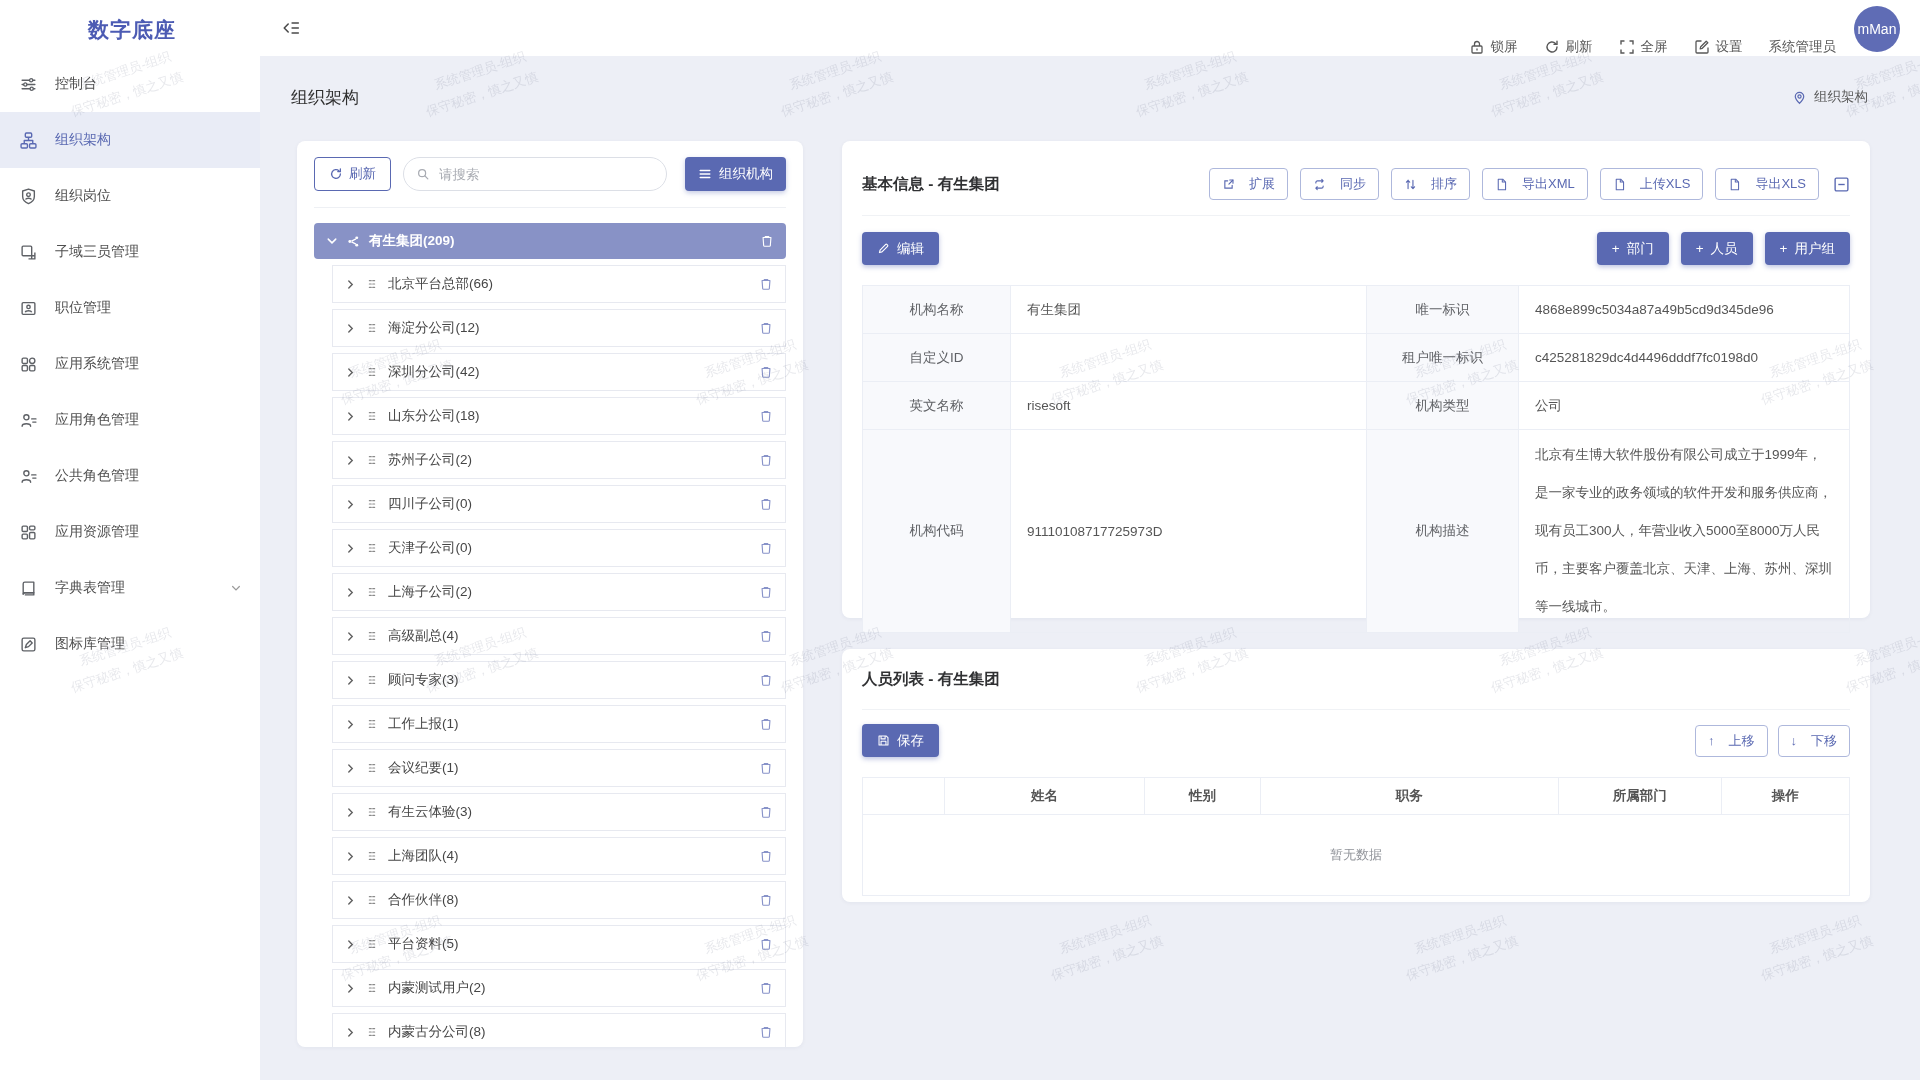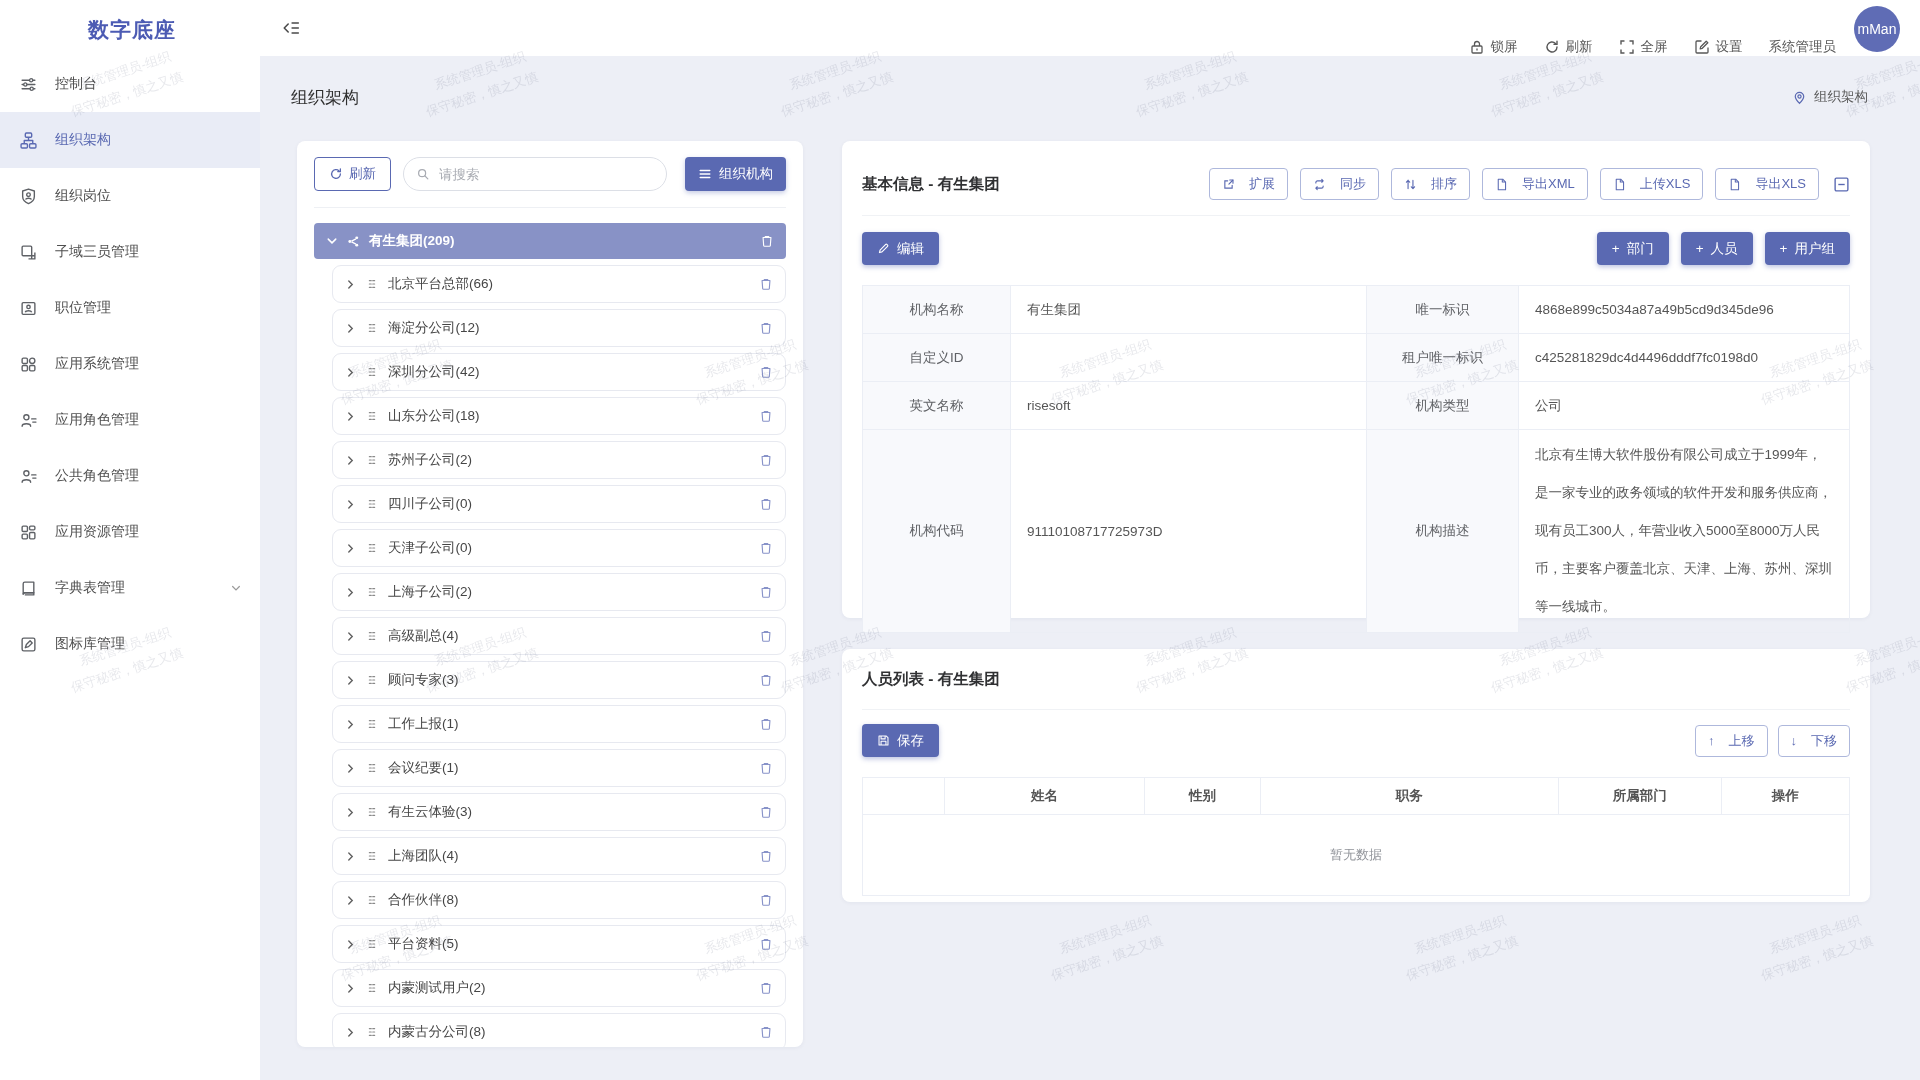--- a/index.html
+++ b/index.html
@@ -43,21 +43,21 @@
   .search-pill{flex:0 0 auto;width:264px;height:34px;border:1px solid #dcdfe6;border-radius:17px;display:flex;align-items:center;
                gap:7px;padding:0 12px;box-sizing:border-box;color:#a8abb2;}
   .search-pill input{border:none;outline:none;flex:1;font-size:13.5px;color:#555;background:transparent;font-family:inherit;}
   .search-pill input::placeholder{color:#a8abb2;}
   .btn-org{height:34px;margin-left:auto;padding:0 13px;border:none;border-radius:4px;background:#5a69b2;color:#fff;font-size:13.5px;
            display:flex;align-items:center;gap:7px;cursor:pointer;box-shadow:0 2px 5px rgba(90,105,178,.35);}
   .tree-root{margin-top:15px;height:36px;background:#8892c6;border-radius:4px;color:#fff;font-weight:bold;font-size:13.5px;
              display:flex;align-items:center;gap:9px;padding:0 12px;cursor:pointer;}
   .tree-root .trash{margin-left:auto;color:#fff;}
   .tree-children{margin-left:18px;margin-top:6px;}
-  .tree-row{height:36px;margin-bottom:6px;border:1px solid #e7e9f0;border-radius:9px;display:flex;align-items:center;gap:10px;
+  .tree-row{height:36px;margin-bottom:6px;border:1px solid #e7e9f0;border-radius:0;display:flex;align-items:center;gap:10px;
             padding:0 12px;font-size:13.5px;color:#454545;background:#fff;cursor:pointer;}
   .tree-row .trash{margin-left:auto;color:#8893c9;}
   .tchev{color:#5f5f5f}
   .drag{color:#8a8a8a}
 
   
   .main-card{left:842px;top:141px;width:1028px;height:477px;padding:12px 20px;}
   .person-card{left:842px;top:649px;width:1028px;height:253px;padding:0 20px;overflow:hidden;}
   .card-head{height:62px;display:flex;align-items:center;border-bottom:1px solid #f0f2f5;}
   .card-title{font-size:15.5px;font-weight:bold;color:#303133;}

